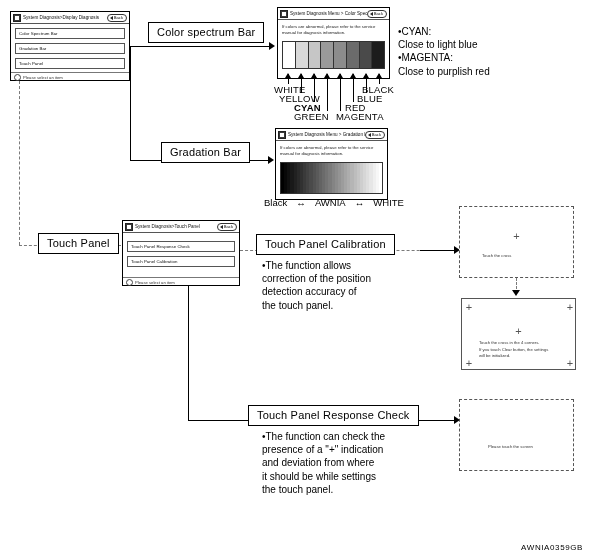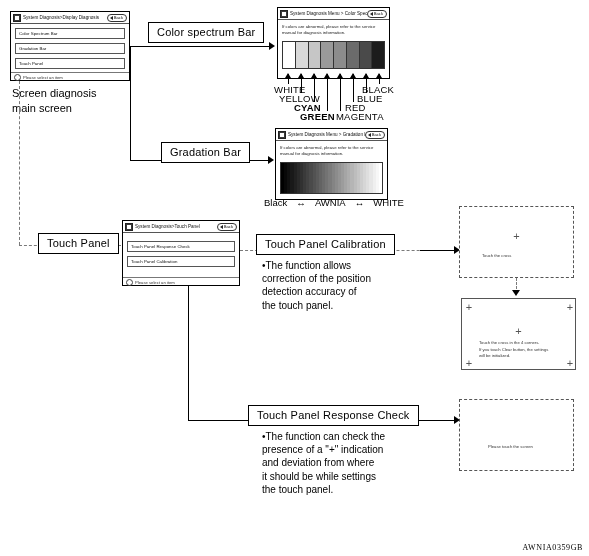--- a/index.html
+++ b/index.html
@@ -220,21 +220,20 @@
     white-space:pre-line;
   }
 
   
   .wm{
     position:absolute;
     right:6px;bottom:4px;
     font-size:8px;
     letter-spacing:0.6px;
     color:#000;
-    font-family:Liberation Serif, serif;
   }
 </style>
 </head>
 <body>
 
 <div id="page">
 
   <div class="screen" style="left:10px;top:11px;width:120px;height:70px;">
     <div class="titlebar">
       <span class="tb-ic"></span>
@@ -248,22 +247,20 @@
       <div class="menu-item">Color Spectrum Bar</div>
       <div class="menu-item">Gradation Bar</div>
       <div class="menu-item">Touch Panel</div>
       <div class="statusbar">
         <span class="info-ic"></span>
         <span>Please select an item</span>
       </div>
     </div>
   </div>
 
-  <div class="flowtext" style="left:12px;top:86px;width:130px;">Screen diagnosis
-main screen</div>
 
   <div class="ln v" style="left:130px;top:46px;height:1px;"></div>
   <div class="ln h" style="left:130px;top:46px;width:140px;"></div>
   <div class="arrow-r" style="left:269px;top:42px;"></div>
 
   <div class="labelbox" style="left:148px;top:22px;">Color spectrum Bar</div>
 
   <div class="screen" style="left:277px;top:7px;width:113px;height:72px;">
     <div class="titlebar">
       <span class="tb-ic"></span>
@@ -303,26 +300,30 @@
       <div class="arrow-u" style="left: 350px; top: 73px;"></div>
       <div class="tick" style="left: 366px; top: 74px; height: 19px;"></div>
       <div class="arrow-u" style="left: 363px; top: 73px;"></div>
       <div class="tick" style="left: 379px; top: 74px; height: 10px;"></div>
       <div class="arrow-u" style="left: 376px; top: 73px;"></div>
     </div>
 
   <div class="cname" style="left:274px;top:84px;">WHITE</div>
   <div class="cname" style="left:279px;top:93px;">YELLOW</div>
   <div class="cname" style="left:294px;top:102px;font-weight:bold;">CYAN</div>
-  <div class="cname" style="left:300px;top:111px;font-weight:bold;">GREEN</div>
+  <div class="cname" style="left:294px;top:111px;">GREEN</div>
   <div class="cname" style="left:336px;top:111px;">MAGENTA</div>
   <div class="cname" style="left:345px;top:102px;">RED</div>
   <div class="cname" style="left:357px;top:93px;">BLUE</div>
   <div class="cname" style="left:362px;top:84px;">BLACK</div>
 
+  <div class="annot" style="left:398px;top:25px;width:130px;">•CYAN:
+Close to light blue
+•MAGENTA:
+Close to purplish red</div>
 
   <div class="ln v" style="left:130px;top:46px;height:114px;"></div>
   <div class="ln h" style="left:130px;top:160px;width:139px;"></div>
   <div class="arrow-r" style="left:268px;top:156px;"></div>
 
   <div class="labelbox" style="left:161px;top:142px;">Gradation Bar</div>
 
   <div class="screen" style="left:275px;top:128px;width:113px;height:72px;">
     <div class="titlebar">
       <span class="tb-ic"></span>

